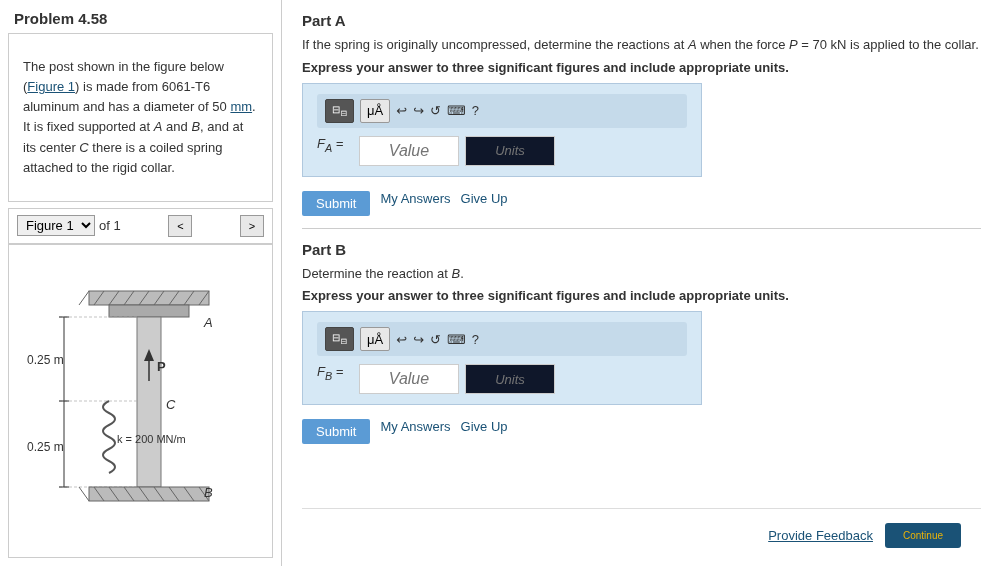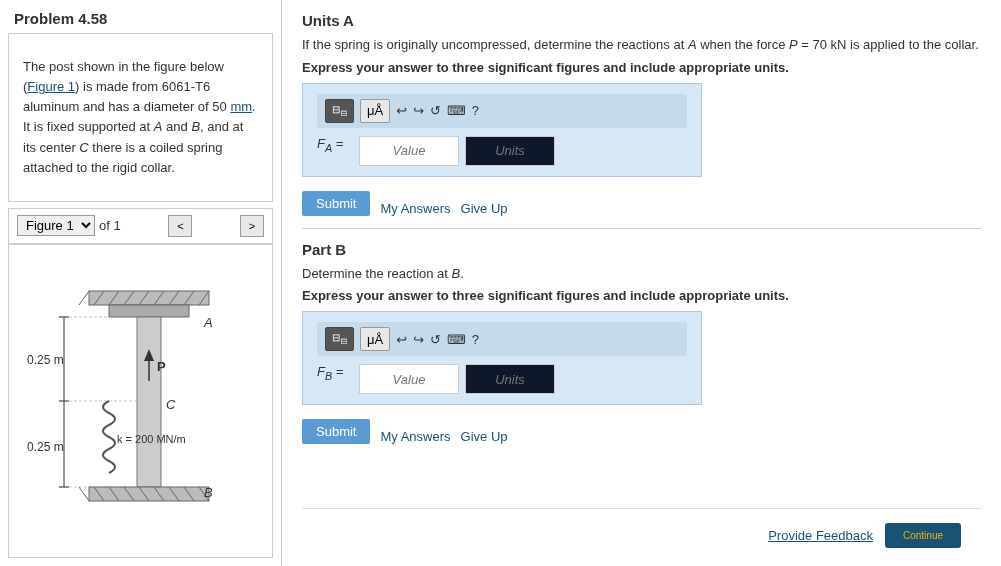--- a/index.html
+++ b/index.html
@@ -154,39 +154,39 @@
     }
     .input-label {
       font-size: 13px;
       font-style: italic;
       min-width: 36px;
     }
     .value-input {
       width: 100px;
       height: 30px;
       border: 1px solid #ccc;
-      font-size: 13px;
+      font-size: 16px;
       font-style: italic;
       color: #aaa;
       text-align: center;
       background: #fff;
     }
     .units-input {
       width: 90px;
       height: 30px;
       border: 1px solid #ccc;
       font-size: 13px;
       font-style: italic;
       color: #aaa;
       text-align: center;
       background: #0f172a;
     }
     .action-row {
       display: flex;
-      align-items: flex-end;
+      align-items: flex-start;
       gap: 10px;
       margin-top: 6px;
     }
     .submit-btn {
       background: #5b9bd5;
       color: white;
       border: none;
       padding: 5px 14px;
       font-size: 13px;
       cursor: pointer;
@@ -309,21 +309,21 @@
         <line x1="50" y1="36" x2="60" y2="36" stroke="#333" stroke-width="1"></line>
         <line x1="50" y1="120" x2="60" y2="120" stroke="#333" stroke-width="1"></line>
         <line x1="50" y1="206" x2="60" y2="206" stroke="#333" stroke-width="1"></line>
       </svg>
     </div>
   </div>
 
   <div class="right-panel">
 
     <div>
-      <div class="part-title">Units A</div>
+      <div class="part-title">Part A</div>
       <div class="part-description">
         If the spring is originally uncompressed, determine the reactions at <i>A</i> when the force <i>P</i> = 70 kN is applied to the collar.
       </div>
       <div class="express-instruction">Express your answer to three significant figures and include appropriate units.</div>
       <div class="answer-box">
         <div class="toolbar">
           <button class="toolbar-btn icon-matrix">
             <span>⊟<sub style="font-size:8px">⊟</sub></span>
           </button>
           <button class="toolbar-btn icon-mu">

